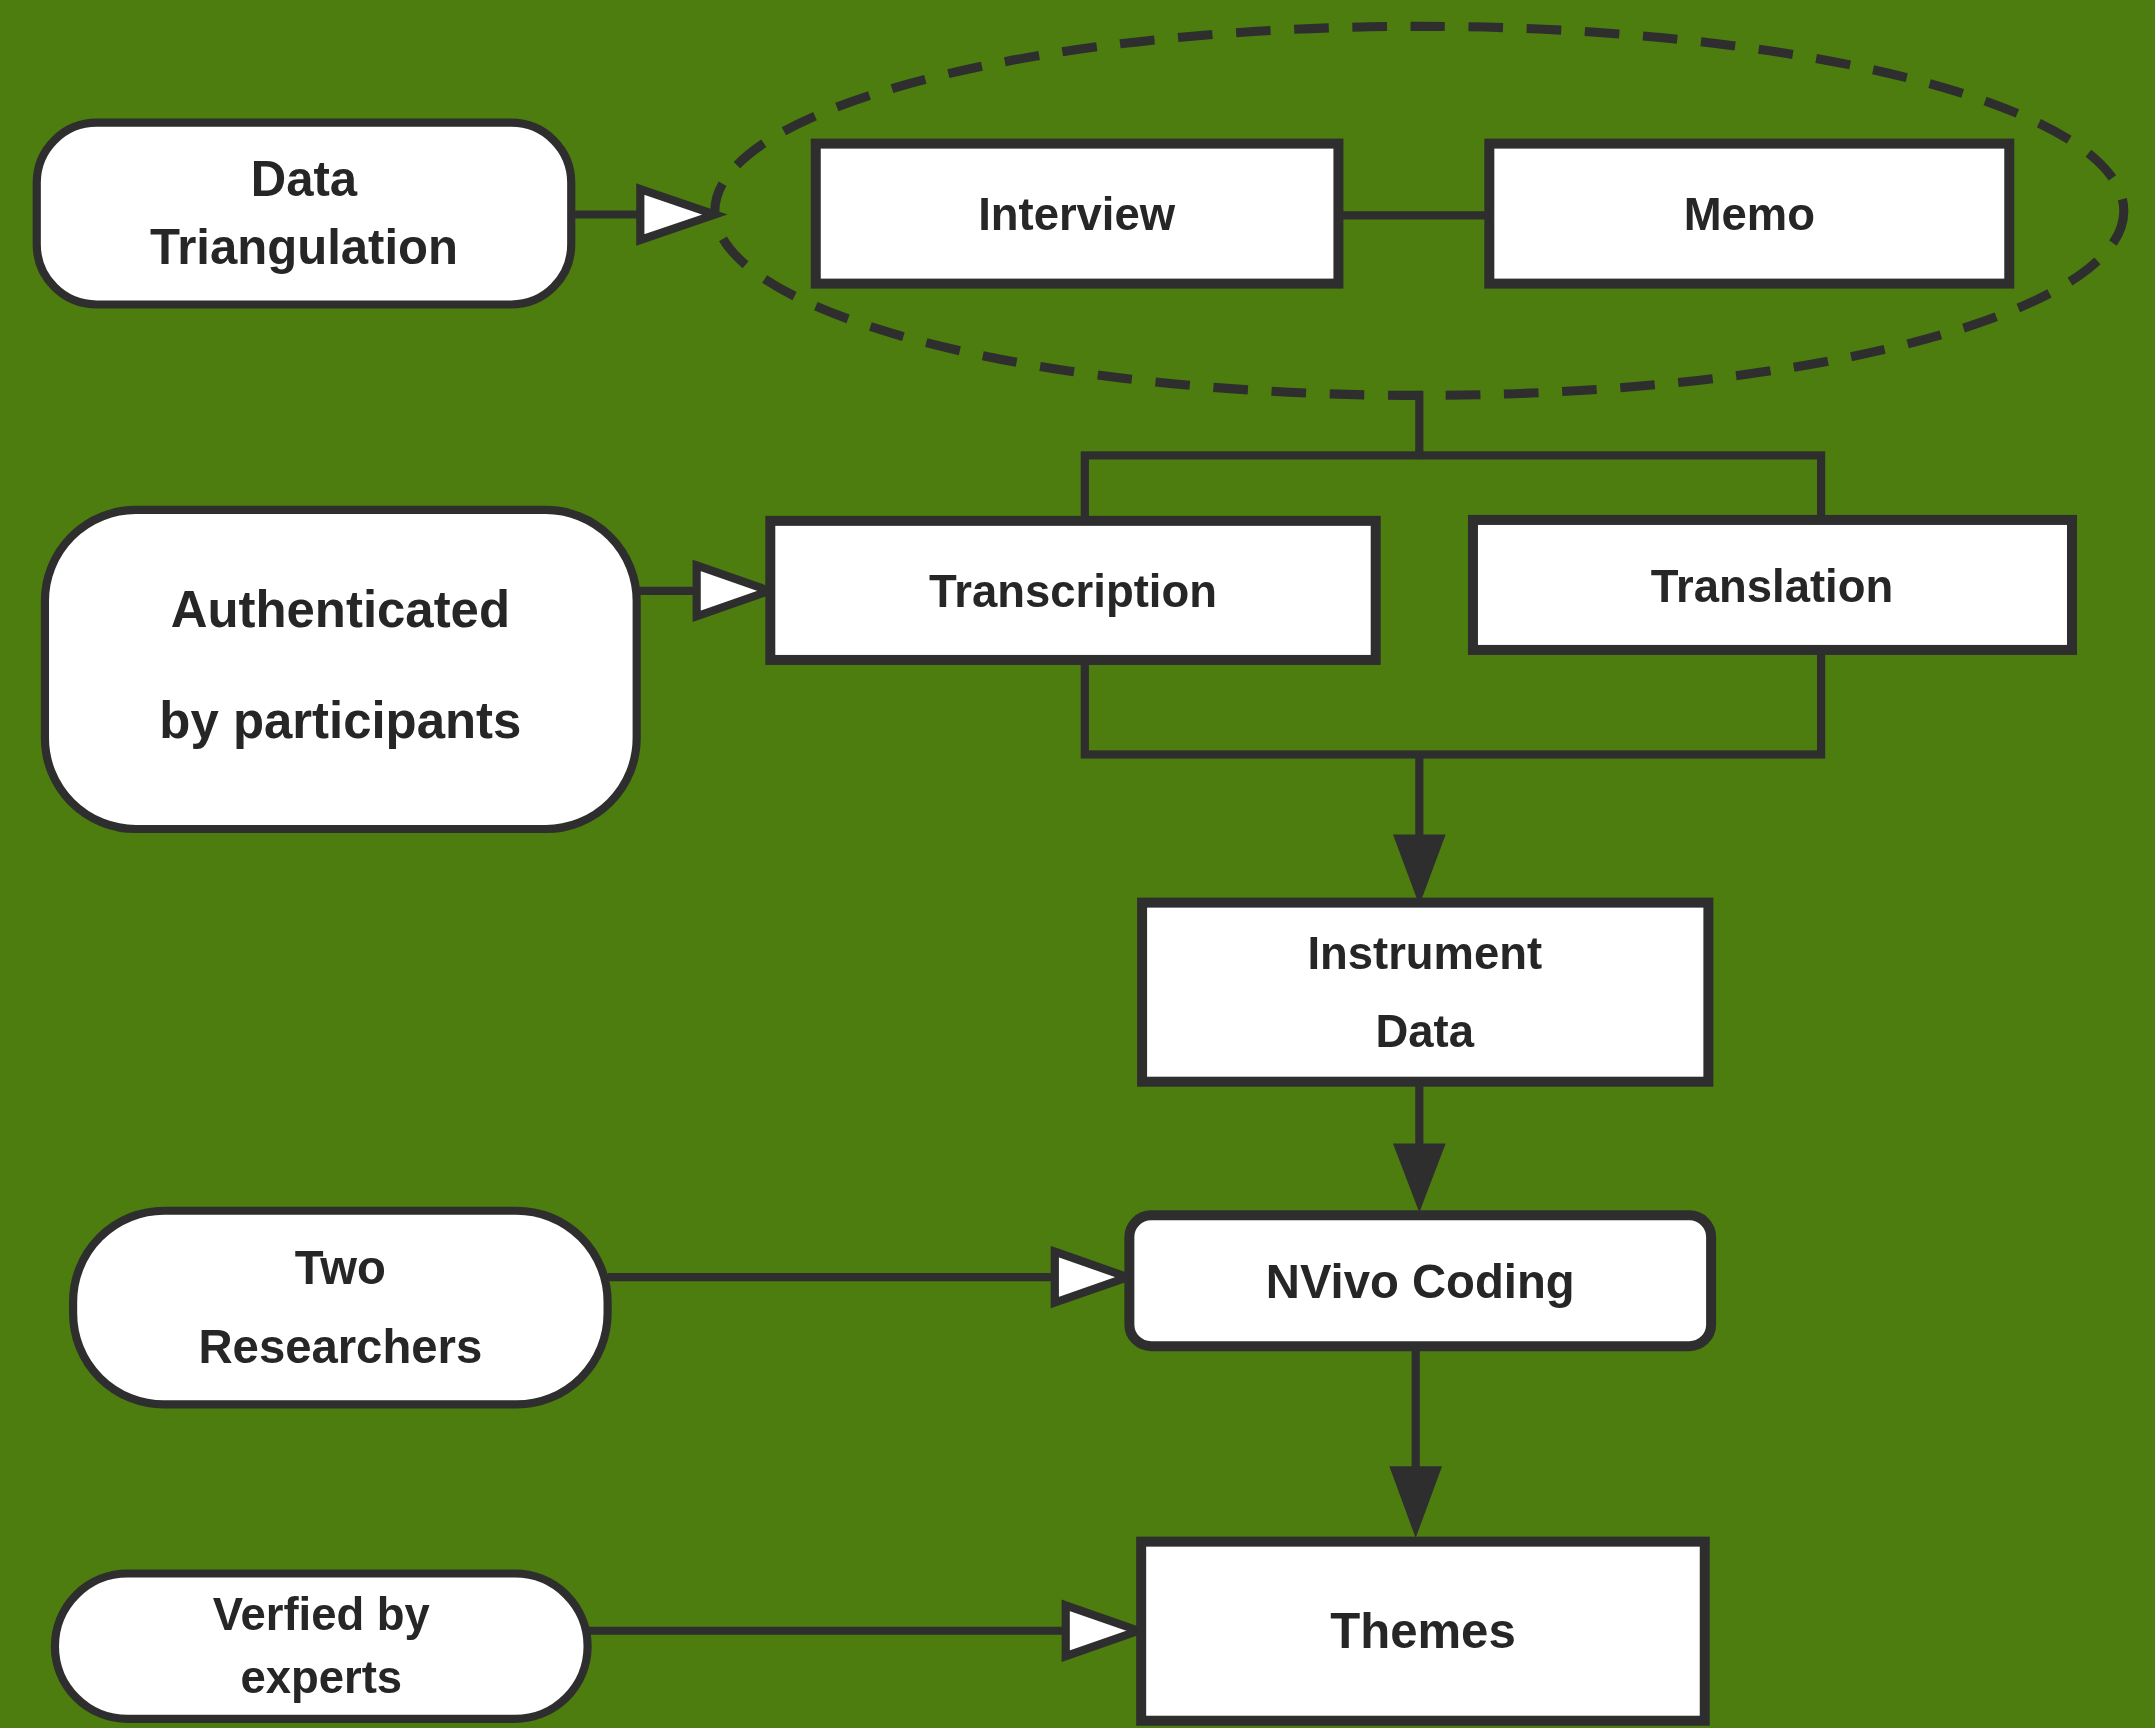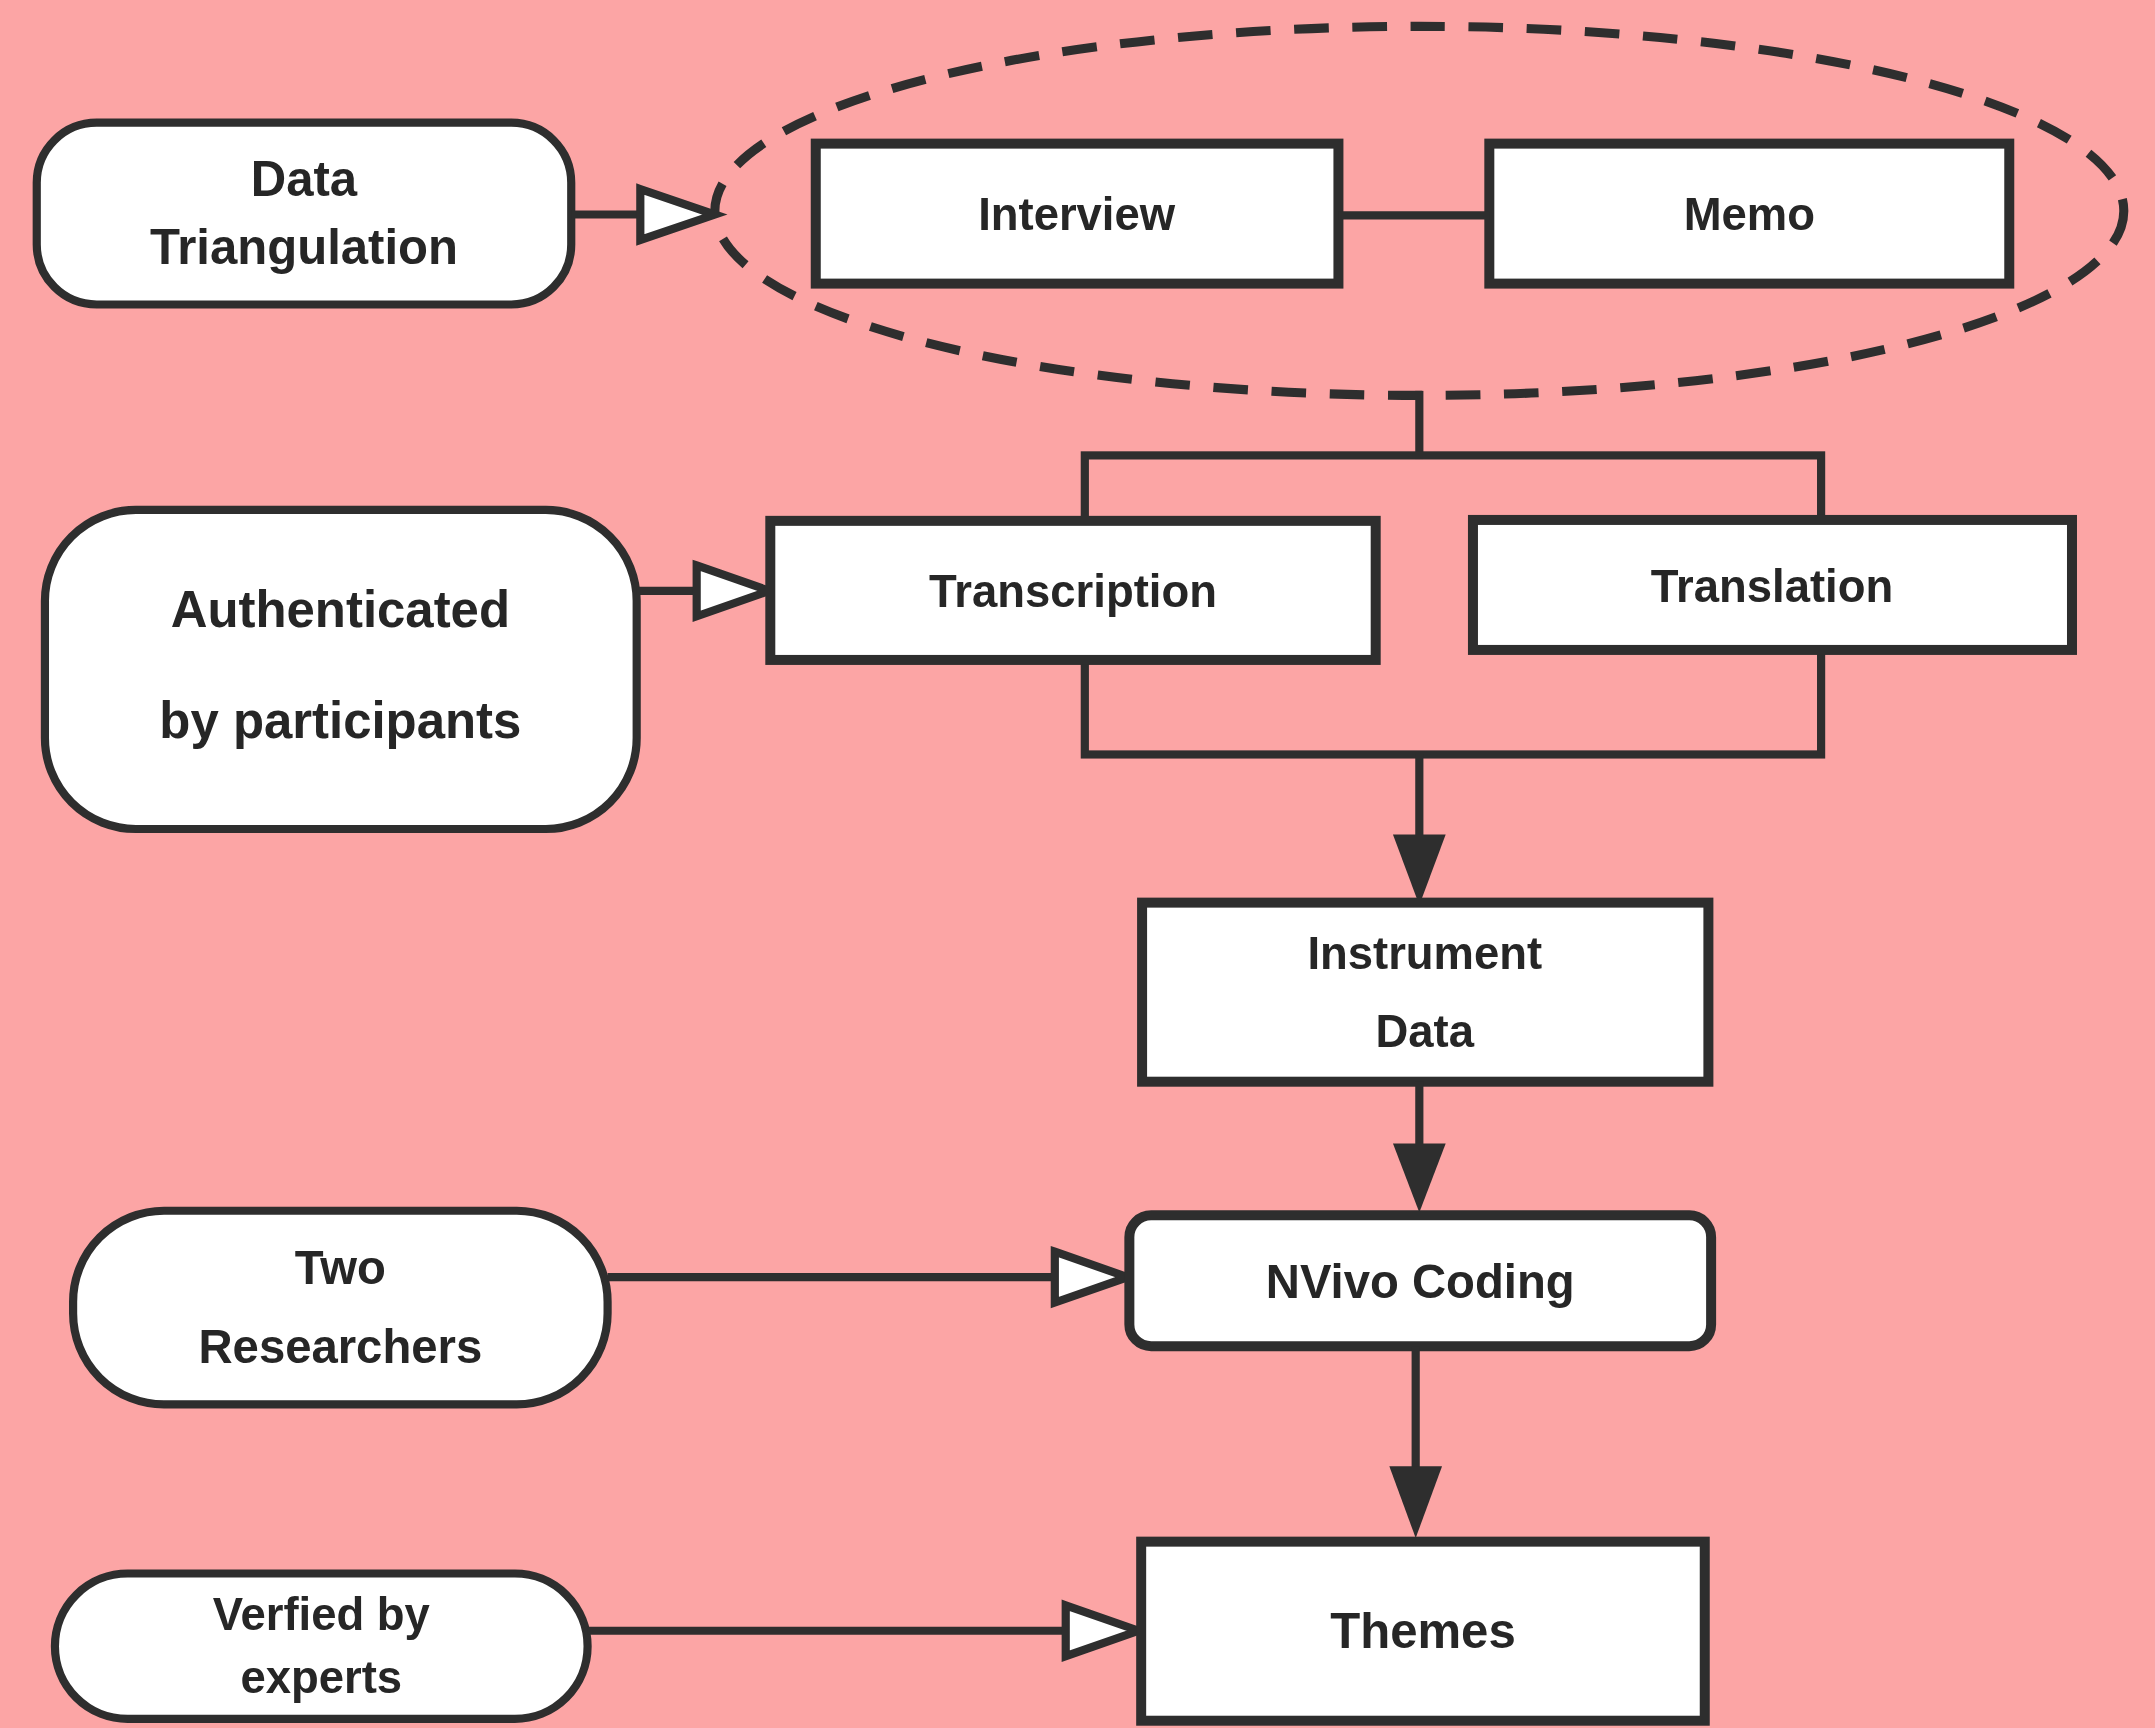--- a/index.html
+++ b/index.html
@@ -3,21 +3,21 @@
 <meta charset="utf-8">
 <style>
   html, body {
     margin: 0;
     padding: 0;
     background: #ffffff;
   }
   .canvas-wrap {
     width: 2156px;
     height: 1728px;
-    background: #fca5a5;
+    background: #4d7c0f;
   }
   svg {
     display: block;
     font-family: "Liberation Sans", "DejaVu Sans", sans-serif;
   }
   .shape {
     fill: #ffffff;
     stroke: #2e2e2e;
   }
   .box        { stroke-width: 11; }

